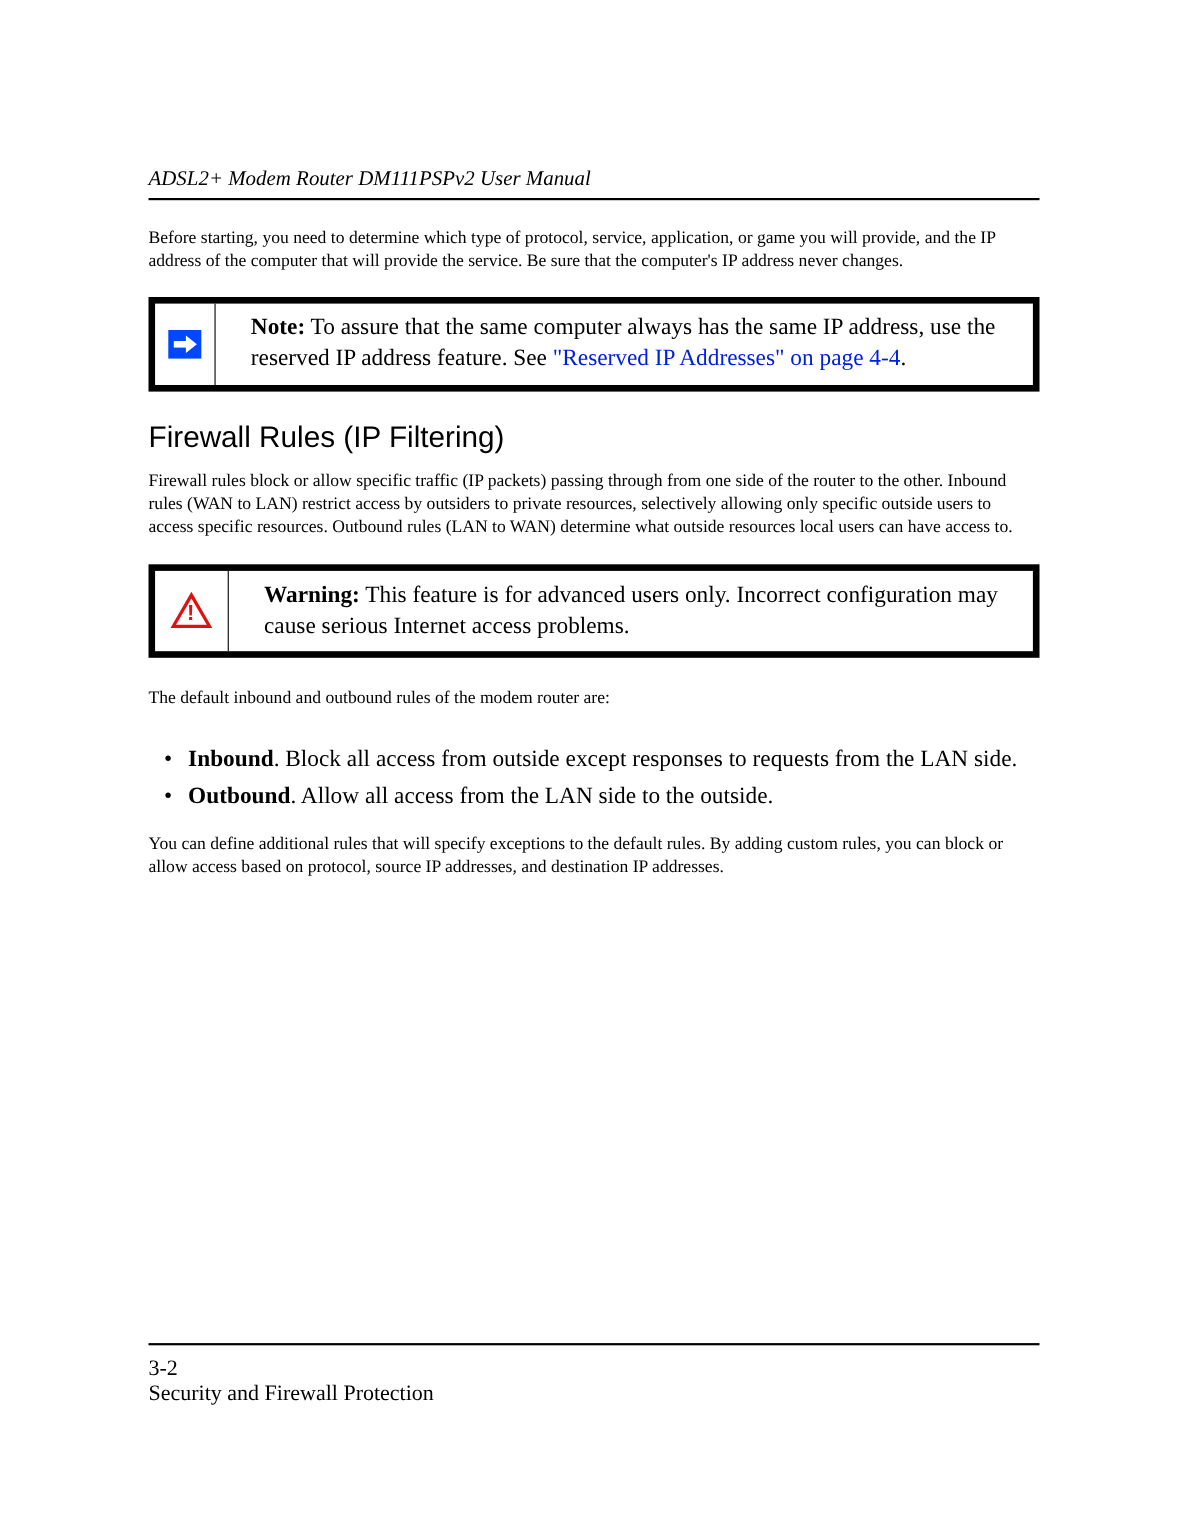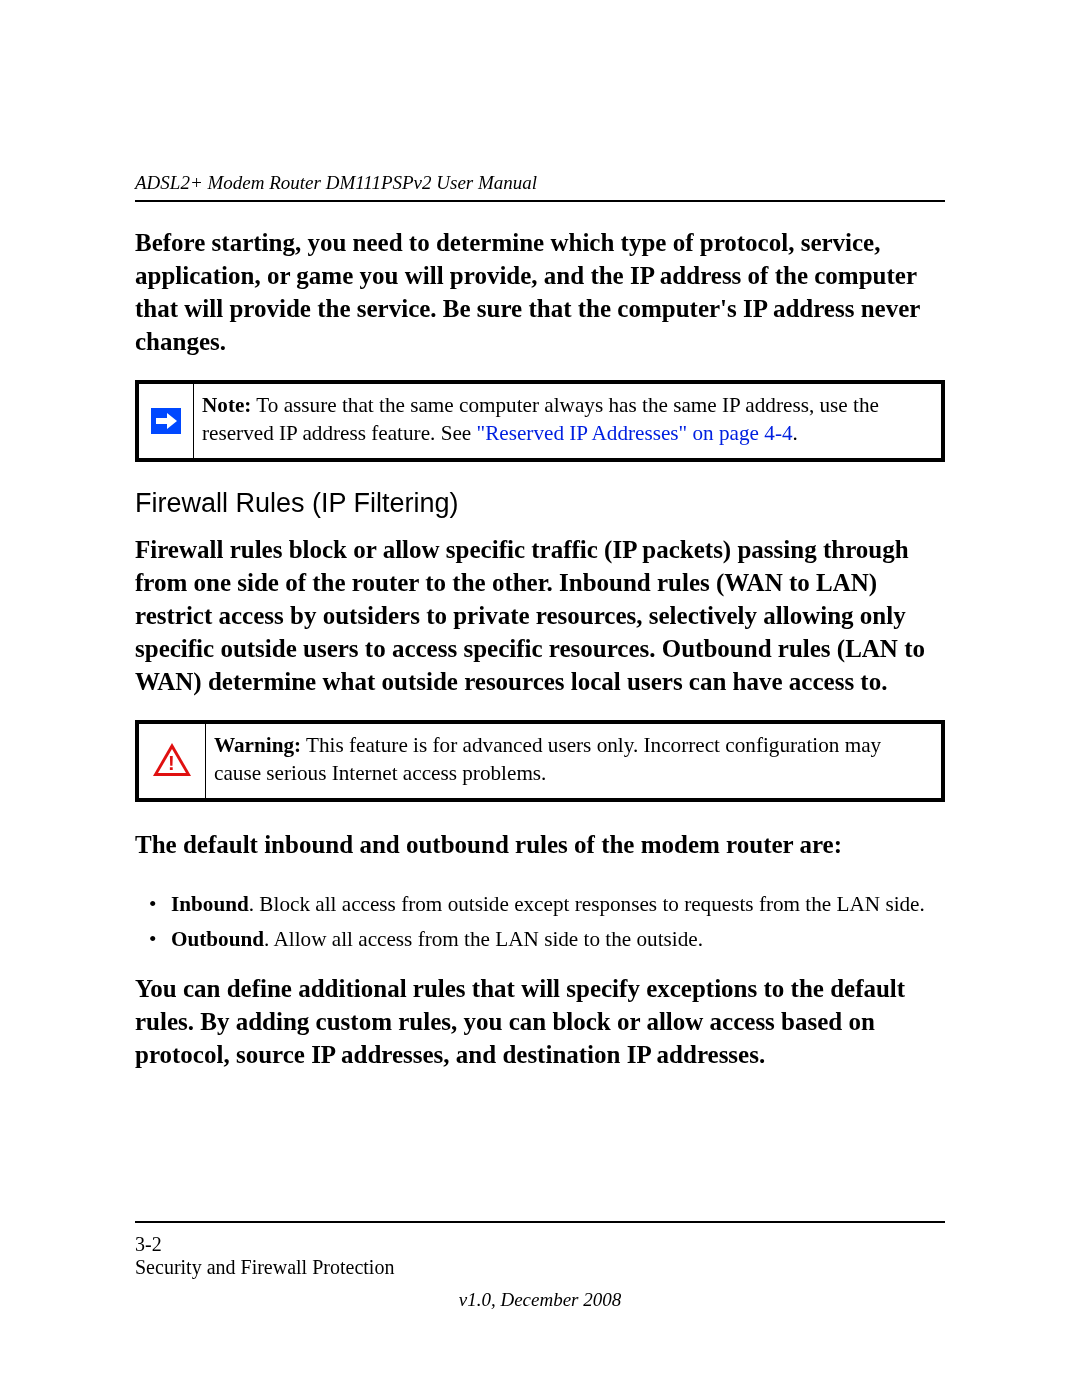--- a/index.html
+++ b/index.html
@@ -8,43 +8,43 @@
     background: #fff;
     font-family: "Times New Roman", Times, serif;
     color: #000;
     width: 1080px;
     height: 1397px;
     position: relative;
   }
   .page {
     position: absolute;
     left: 135px;
-    top: 172px;
+    top: 152px;
     width: 810px;
   }
   .header-title {
     font-style: italic;
     font-size: 19px;
   }
   .header-rule {
     border: none;
     border-top: 2px solid #000;
     margin: 6px 0 24px 0;
   }
   .body-text {
-    font-size: 25px;
+    font-size: 16px;
     line-height: 1.32;
     margin: 0 0 22px 0;
-    font-weight: bold;
   }
   .callout {
-    border: 4px solid #000000;
+    border: 6px solid #000000;
     display: flex;
     align-items: flex-start;
     margin: 10px 0 26px 0;
+    gap: 24px;
   }
   .callout .icon-cell {
     border-right: 1px solid #000;
     width: 54px;
     display: flex;
     align-items: center;
     justify-content: center;
     align-self: stretch;
   }
   .callout .text-cell {
@@ -215,14 +215,13 @@
   <p class="body-text">You can define additional rules that will specify exceptions to the default rules. By adding custom rules, you can block or allow access based on protocol, source IP addresses, and destination IP addresses.</p>
 
 </div>
 
 <div class="footer">
   <hr class="footer-rule">
   <div class="footer-row">
     <span>3-2</span>
     <span>Security and Firewall Protection</span>
   </div>
-  <div class="footer-version">v1.0, December 2008</div>
 </div>
 
 </body></html>

